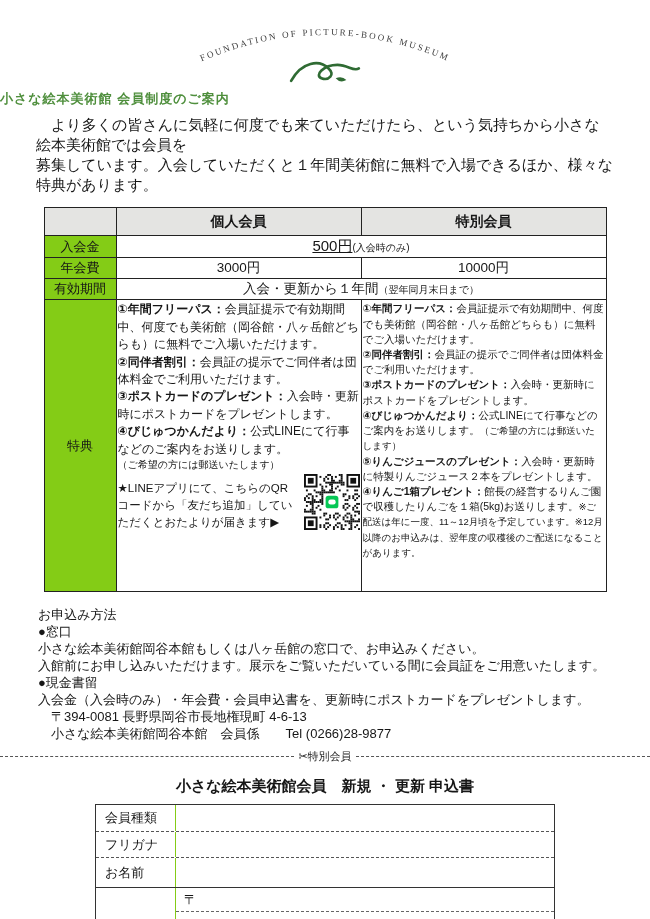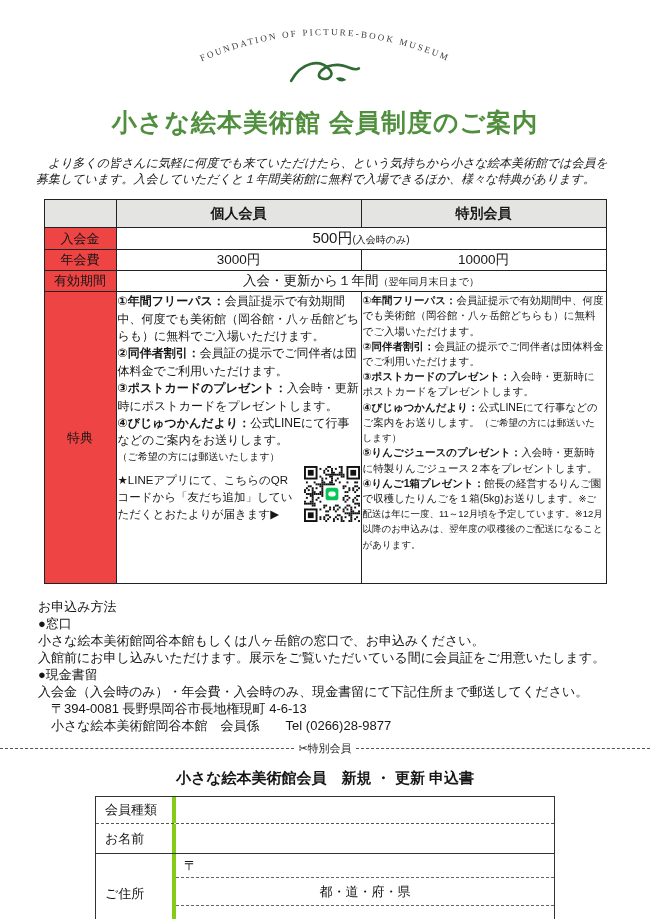--- a/index.html
+++ b/index.html
@@ -10,31 +10,31 @@
     font-family:"Liberation Sans","DejaVu Sans",sans-serif;color:#161616;
   }
   .page{position:relative;width:650px;height:919px;}
 
   
   .logo-wrap{text-align:center;padding-top:16px;line-height:0;}
   .logo-arc text{font-family:"Liberation Serif","DejaVu Serif",serif;}
   .logo-mark{margin-top:-16px;}
 
   
-  .title{margin:16px;text-align:center;font-size:25px;font-weight:bold;color:var(--green);letter-spacing:1px;}
-  .intro{width:578px;margin:7px auto 12px;font-size:12px;line-height:1.34;font-style:italic;}
+  .title{margin:0;text-align:left;font-size:13px;font-weight:bold;color:var(--green);letter-spacing:1px;}
+  .intro{width:578px;margin:7px auto 12px;font-size:15px;line-height:1.34;}
   .intro p{margin:0;}
 
   
   .main-table{border-collapse:collapse;margin:8px auto 12px;table-layout:fixed;width:562px;}
   .main-table td{border:1px solid #222;padding:1px;}
-  .lbl{background:#ef4444;text-align:center;font-size:13px;}
+  .lbl{background:#84cc16;text-align:center;font-size:13px;}
   .hd{background:#e4e4e2;text-align:center;font-weight:bold;font-size:14px;height:28px;}
   .val{text-align:center;font-size:13.5px;height:21px;}
-  .big{font-size:15px;}
+  .big{font-size:15px;text-decoration:underline;}
   .sm{font-size:10px;}
   .benefit-cell{vertical-align:top;padding:5px 7px;height:292px;line-height:1.45;}
   .benefit-cell.ind{font-size:12px;}
   .benefit-cell.spe{font-size:10.5px;}
   .b-item{margin:0;}
   .b-head{font-weight:bold;}
   .b-small{font-size:9.5px;}
   .b-note{margin:0;font-size:10px;}
   .qr-row{display:flex;align-items:flex-end;gap:4px;margin-top:2px;}
   .qr-row p{flex:1;margin:0;font-size:11.5px;}
@@ -46,21 +46,21 @@
 
   
   .cut{display:flex;align-items:center;width:650px;margin-top:7px;}
   .cut .dash{flex:1;border-top:1px dashed #555;}
   .cut-label{margin:0 4px;font-size:11px;color:#222;}
 
   
   .form-title{text-align:center;font-size:15px;font-weight:bold;margin:13px 0 8px;}
   .form-table{width:460px;margin:0 auto;border:1px solid #333;font-size:13px;}
   .f-row{display:flex;}
-  .f-label{flex:0 0 80px;border-right:4px solid #84cc16;display:flex;align-items:center;padding-left:9px;text-align:right;}
+  .f-label{flex:0 0 80px;border-right:1px solid #84cc16;display:flex;align-items:center;padding-left:9px;text-align:right;}
   .f-content{flex:1;}
   .r1{height:27px;border-bottom:1px dashed #555;}
   .r1 .f-content{display:flex;align-items:center;justify-content:space-between;padding:0 10px 0 26px;}
   .type-options{font-size:13.5px;}
   .type-note{font-size:11px;}
   .r2{height:26px;border-bottom:1px dashed #555;}
   .r3{height:30px;border-bottom:1px solid #333;}
   .r4{height:80px;}
   .r4 .f-content{display:flex;flex-direction:column;}
   .addr-a{height:24px;border-bottom:1px dashed #666;padding:3px 0 0 8px;font-size:13px;}
@@ -372,36 +372,40 @@
     </tr>
   </tbody>
     </table>
 
   <div class="app">
     <p>お申込み方法</p>
     <p>●窓口</p>
     <p>小さな絵本美術館岡谷本館もしくは八ヶ岳館の窓口で、お申込みください。</p>
     <p>入館前にお申し込みいただけます。展示をご覧いただいている間に会員証をご用意いたします。</p>
     <p>●現金書留</p>
-    <p>入会金（入会時のみ）・年会費・入会時のみ、現金書留にて下記住所まで郵送してください。</p>
+    <p>入会金（入会時のみ）・年会費・会員申込書を、更新時にポストカードをプレゼントします。</p>
     <p>　〒394-0081 長野県岡谷市長地権現町 4-6-13</p>
     <p>　小さな絵本美術館岡谷本館　会員係　　Tel (0266)28-9877</p>
   </div>
 
   <div class="cut">
     <div class="dash"></div>
     <span class="cut-label">✂特別会員</span>
     <div class="dash"></div>
   </div>
 
   <div class="form-title">小さな絵本美術館会員　新規 ・ 更新 申込書</div>
 
   <div class="form-table">
     <div class="f-row r1">
       <div class="f-label">会員種類</div>
+    </div>
+    <div class="f-row r2">
+      <div class="f-label">フリガナ</div>
+      <div class="f-content"></div>
     </div>
     <div class="f-row r3">
       <div class="f-label">お名前</div>
       <div class="f-content"></div>
     </div>
     <div class="f-row r4">
       <div class="f-label">ご住所</div>
       <div class="f-content">
         <div class="addr-a"><span>〒</span></div>
         <div class="addr-b">

